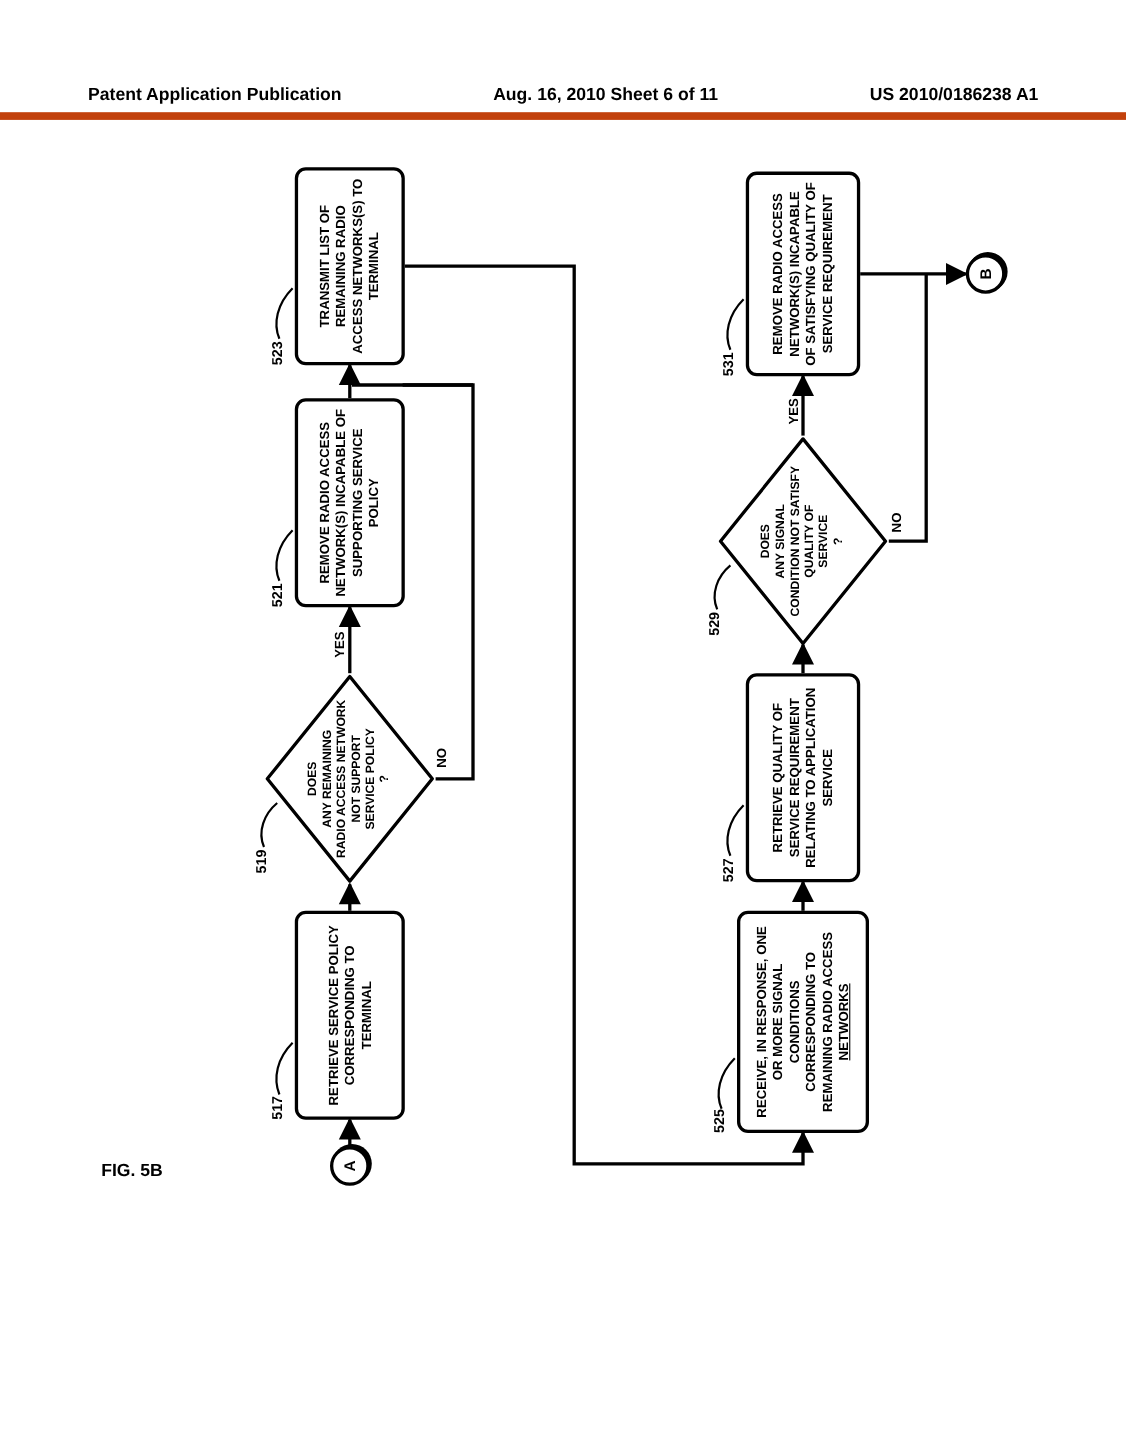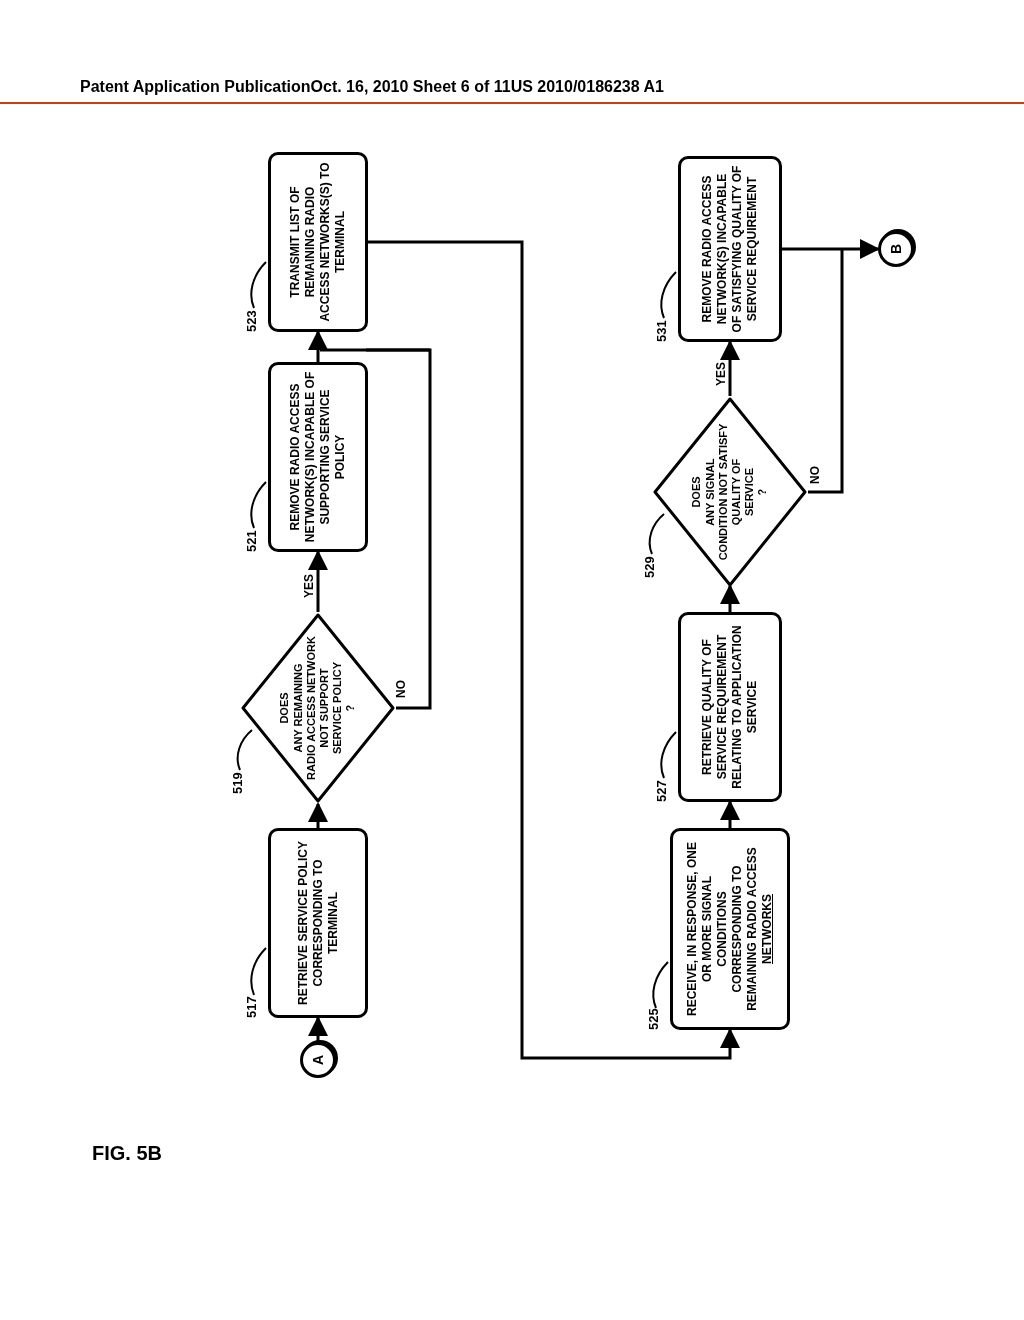--- a/index.html
+++ b/index.html
@@ -1,19 +1,19 @@
 <!DOCTYPE html>
 <html><head>
 <meta charset="utf-8">
 <style>
   * { box-sizing: border-box; margin: 0; padding: 0; }
   html, body { width: 1024px; height: 1320px; background: #fff; font-family: Arial, sans-serif; }
   .page { position: relative; width: 1024px; height: 1320px; }
-  .header { position: absolute; top: 78px; left: 0; right: 0; padding: 0 80px; display: flex; font-size: 16px; font-weight: bold; border-bottom: 2px solid #c2410c; padding-bottom: 6px; }
-  .figlabel { position: absolute; top: 1142px; left: 92px; font-size: 20px; font-weight: bold; }
+  .header { position: absolute; top: 78px; left: 0; right: 0; padding: 0 80px; display: flex; justify-content: space-between; font-size: 16px; font-weight: bold; border-bottom: 7px solid #c2410c; padding-bottom: 6px; }
+  .figlabel { position: absolute; top: 1056px; left: 92px; font-size: 16px; font-weight: bold; }
   .diagram { position: absolute; top: 150px; left: 130px; width: 820px; height: 940px; }
   .rot { position: absolute; left: 0; top: 940px; width: 940px; height: 820px; transform: rotate(-90deg); transform-origin: top left; }
 
   .box {
     position: absolute;
     border: 3px solid #000;
     border-radius: 10px;
     background: #fff;
     display: flex;
     align-items: center;
@@ -61,21 +61,21 @@
   .refnum { position: absolute; font-weight: bold; font-size: 13px; }
   .edgelabel { position: absolute; font-weight: bold; font-size: 12px; }
   .underline { text-decoration: underline; }
 </style>
 </head>
 <body>
 
 <div class="page">
   <div class="header">
     <span>Patent Application Publication</span>
-    <span>Oct. 16, 2010  Sheet 6 of 11</span>
+    <span>Aug. 16, 2010  Sheet 6 of 11</span>
     <span>US 2010/0186238 A1</span>
   </div>
 
   <div class="figlabel">FIG. 5B</div>
 
   <div class="diagram">
     <div class="rot">
 
       <div class="off-circle" style="left:12px; top:170px;">
         <span>A</span>

